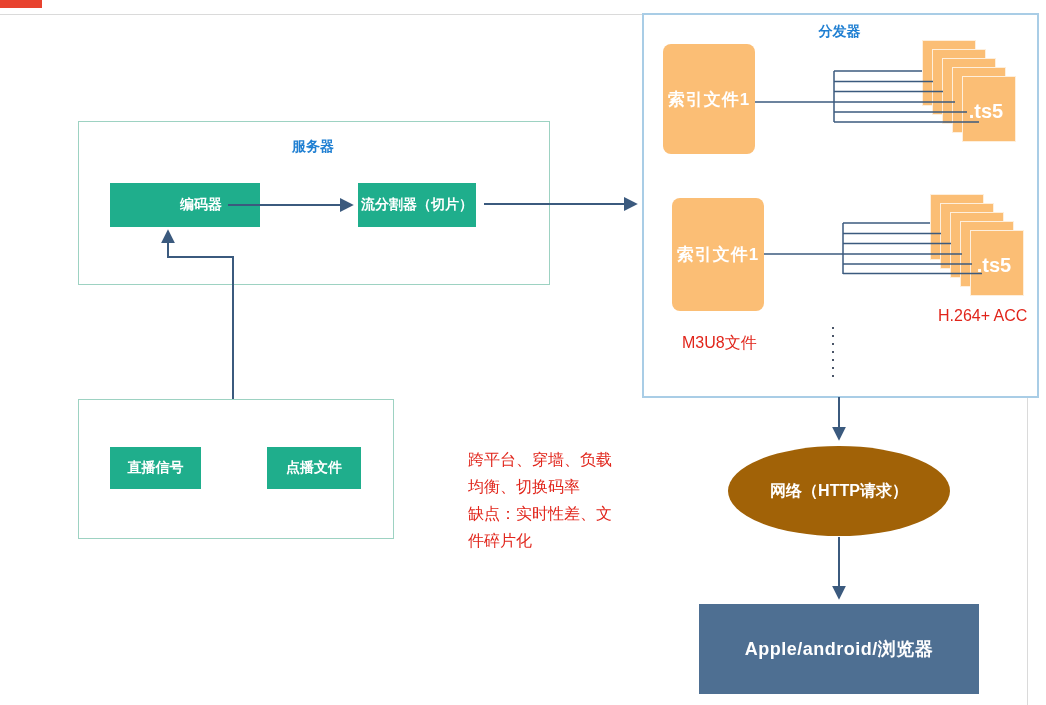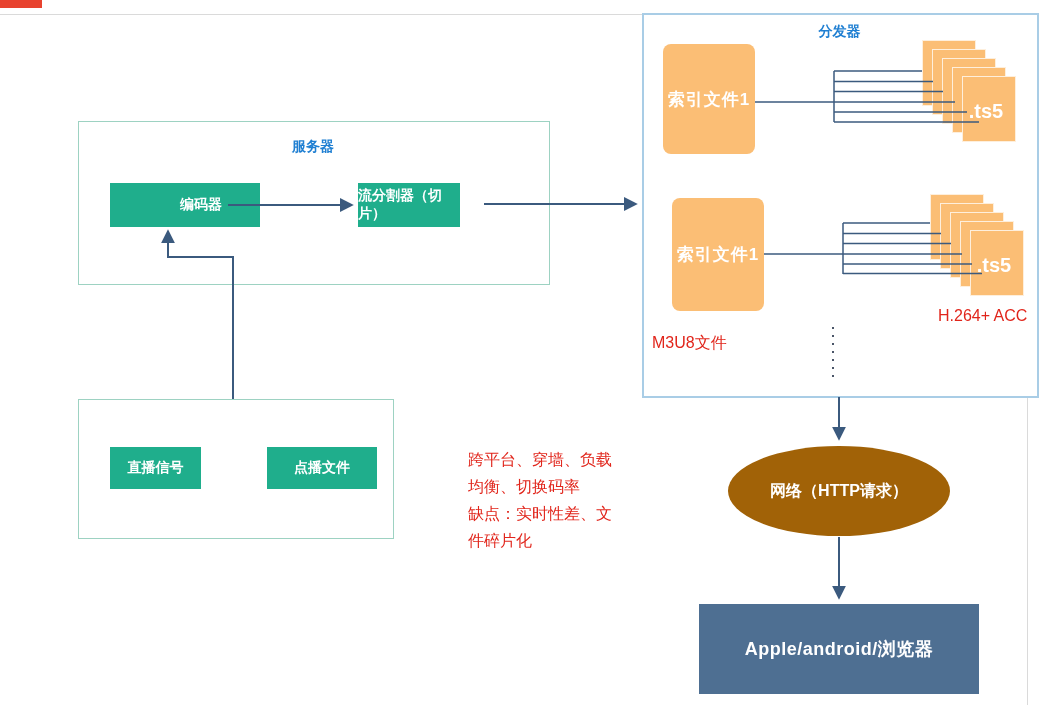--- a/index.html
+++ b/index.html
@@ -35,29 +35,29 @@
 
   <div class="abs topbar" style="left:0;top:3;width:42px;height:8px;"></div>
   <div class="abs hairline" style="left:0;top:14px;width:642px;height:1px;"></div>
   <div class="abs hairline" style="left:1027px;top:396px;width:1px;height:309px;"></div>
 
   <div class="abs frame" style="left:78px;top:121px;width:470px;height:162px;"></div>
   <div class="abs sec-title" style="left:78px;top:138px;width:470px;">服务器</div>
   <div class="abs gbox" style="left:110px;top:183px;width:118px;height:44px;padding-left:32px;">
     <span>编码器</span>
   </div>
-  <div class="abs gbox" style="left:358px;top:183px;width:102px;height:44px;">
+  <div class="abs gbox" style="left:358px;top:183px;width:118px;height:44px;">
     <span>流分割器（切片）</span>
   </div>
 
   <div class="abs frame" style="left:78px;top:399px;width:314px;height:138px;"></div>
   <div class="abs gbox" style="left:110px;top:447px;width:91px;height:42px;">
     <span>直播信号</span>
   </div>
-  <div class="abs gbox" style="left:267px;top:447px;width:110px;height:42px;">
+  <div class="abs gbox" style="left:267px;top:447px;width:94px;height:42px;">
     <span>点播文件</span>
   </div>
 
   <div class="abs red notes" style="left:440px;top:446px;margin-left:28px;">
     <span>跨平台、穿墙、负载</span>
     <span>均衡、切换码率</span>
     <span>缺点：实时性差、文</span>
     <span>件碎片化</span>
   </div>
 
@@ -78,21 +78,21 @@
     <span>索引文件1</span>
   </div>
   <div class="abs page" style="left:930px;top:194px;width:52px;height:64px;"></div>
   <div class="abs page" style="left:940px;top:203px;width:52px;height:64px;"></div>
   <div class="abs page" style="left:950px;top:212px;width:52px;height:64px;"></div>
   <div class="abs page" style="left:960px;top:221px;width:52px;height:64px;"></div>
   <div class="abs page" style="left:970px;top:230px;width:52px;height:64px;"></div>
   <div class="abs ts-label" style="left:966px;top:254px;width:56px;">.ts5</div>
 
   <div class="abs red" style="left:938px;top:307px;">H.264+ ACC</div>
-  <div class="abs red" style="left:652px;top:333px;">M3U8文件</div>
+  <div class="abs red" style="left:682px;top:333px;">M3U8文件</div>
 
   <div class="abs ellipse" style="left:728px;top:446px;width:222px;height:90px;">
     <span>网络（HTTP请求）</span>
   </div>
 
   <div class="abs client" style="left:699px;top:604px;width:280px;height:90px;">
     <span>Apple/android/浏览器</span>
   </div>
 
   <svg class="wires" width="1046" height="705" viewBox="0 0 1046 705">

